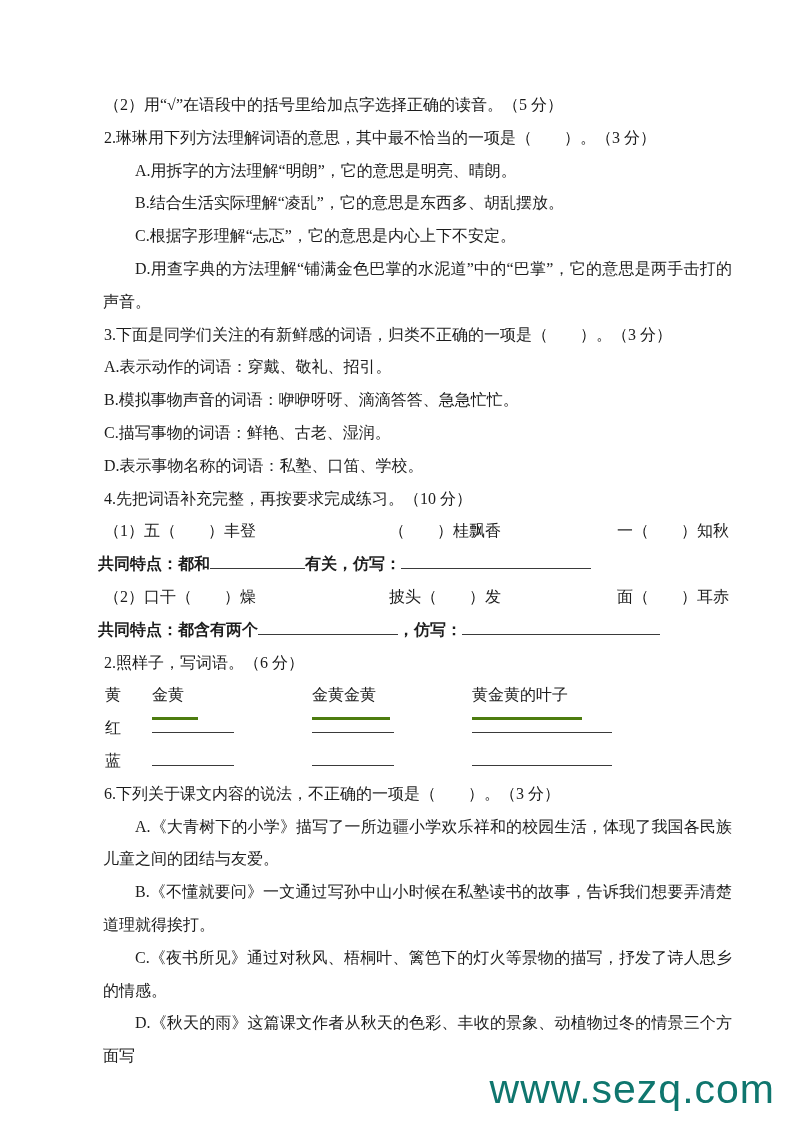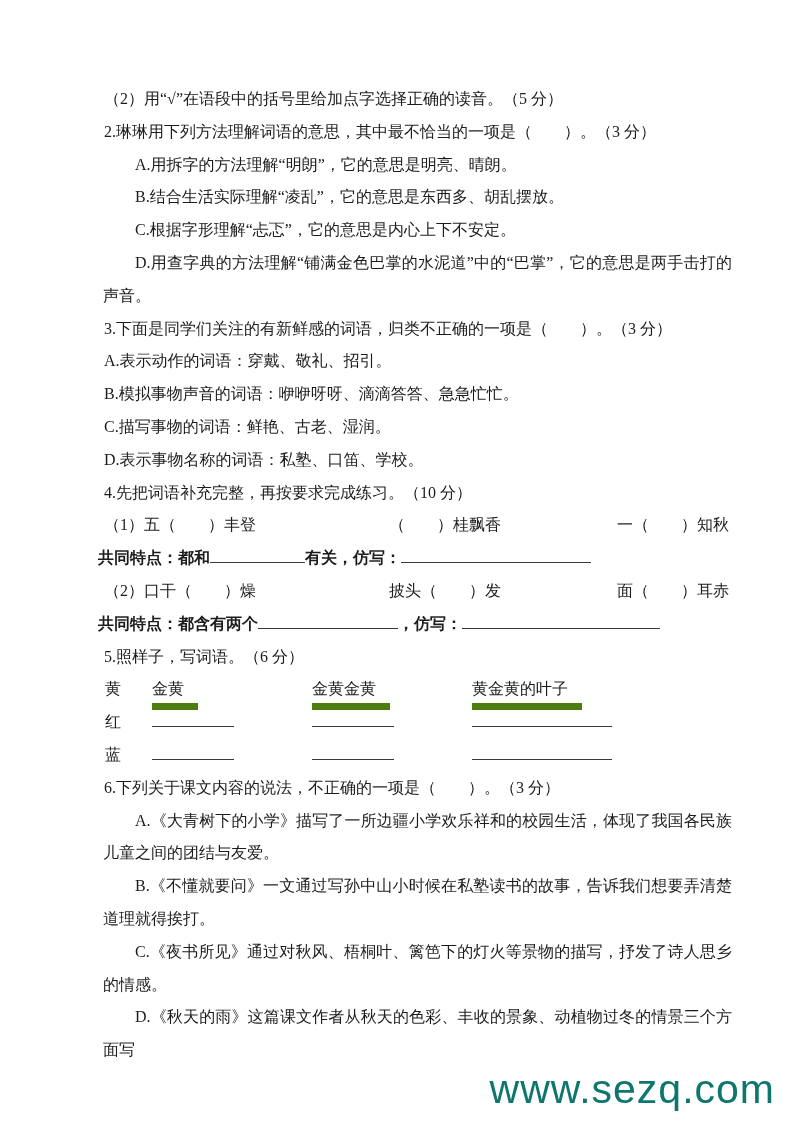--- a/index.html
+++ b/index.html
@@ -8,21 +8,21 @@
     background: #ffffff;
   }
   body {
     width: 800px;
     height: 1131px;
     position: relative;
     overflow: hidden;
   }
   .page {
     position: absolute;
-    top: 83px;
+    top: 89px;
     left: 72px;
     width: 660px;
     font-family: "Liberation Serif", "DejaVu Serif", serif;
     font-size: 16px;
     line-height: 32.8px;
     color: #1c1c1c;
   }
   .ln {
     margin: 0;
     padding: 0;
@@ -43,23 +43,23 @@
   .w95  { width: 95px; }
   .w140 { width: 140px; }
   .w190 { width: 190px; }
   .w198 { width: 198px; }
   .row4 { display: flex; align-items: baseline; }
   .row4 .g0 { margin-left: 33px; width: 47px; }
   .row4 .g1 { width: 160px; }
   .row4 .g2 { width: 160px; }
   .row4 .g3 { flex: 1; }
   .exw {
-    border-bottom: 7px solid #4d7c0f;
+    border-bottom: 3px solid #4d7c0f;
     padding-right: 14px;
-    padding-bottom: 6px;
+    padding-bottom: 14px;
   }
   .bl-a { width: 82px; }
   .bl-b { width: 82px; }
   .bl-c { width: 140px; }
   .watermark {
     position: absolute;
     top: 1066px;
     right: 25px;
     font-family: "Liberation Sans", "DejaVu Sans", sans-serif;
     font-size: 41px;
@@ -101,21 +101,21 @@
   <div class="ln row3">
     <span class="c1">（2）口干（　　）燥</span>
     <span class="c2">披头（　　）发</span>
     <span class="c3">面（　　）耳赤</span>
   </div>
 
   <div class="ln feat">
     <span>共同特点：都含有两个</span><span class="blank w140"></span><span>，仿写：</span><span class="blank w198"></span>
   </div>
 
-  <p class="ln ind">5.照样子，写词语。（6 分）</p>
+  <p class="ln ind">2.照样子，写词语。（6 分）</p>
 
   <div class="ln row4">
     <span class="g0">黄</span>
     <span class="g1"><span class="exw">金黄</span></span>
     <span class="g2"><span class="exw">金黄金黄</span></span>
     <span class="g3"><span class="exw">黄金黄的叶子</span></span>
   </div>
 
   <div class="ln row4">
     <span class="g0">红</span>

